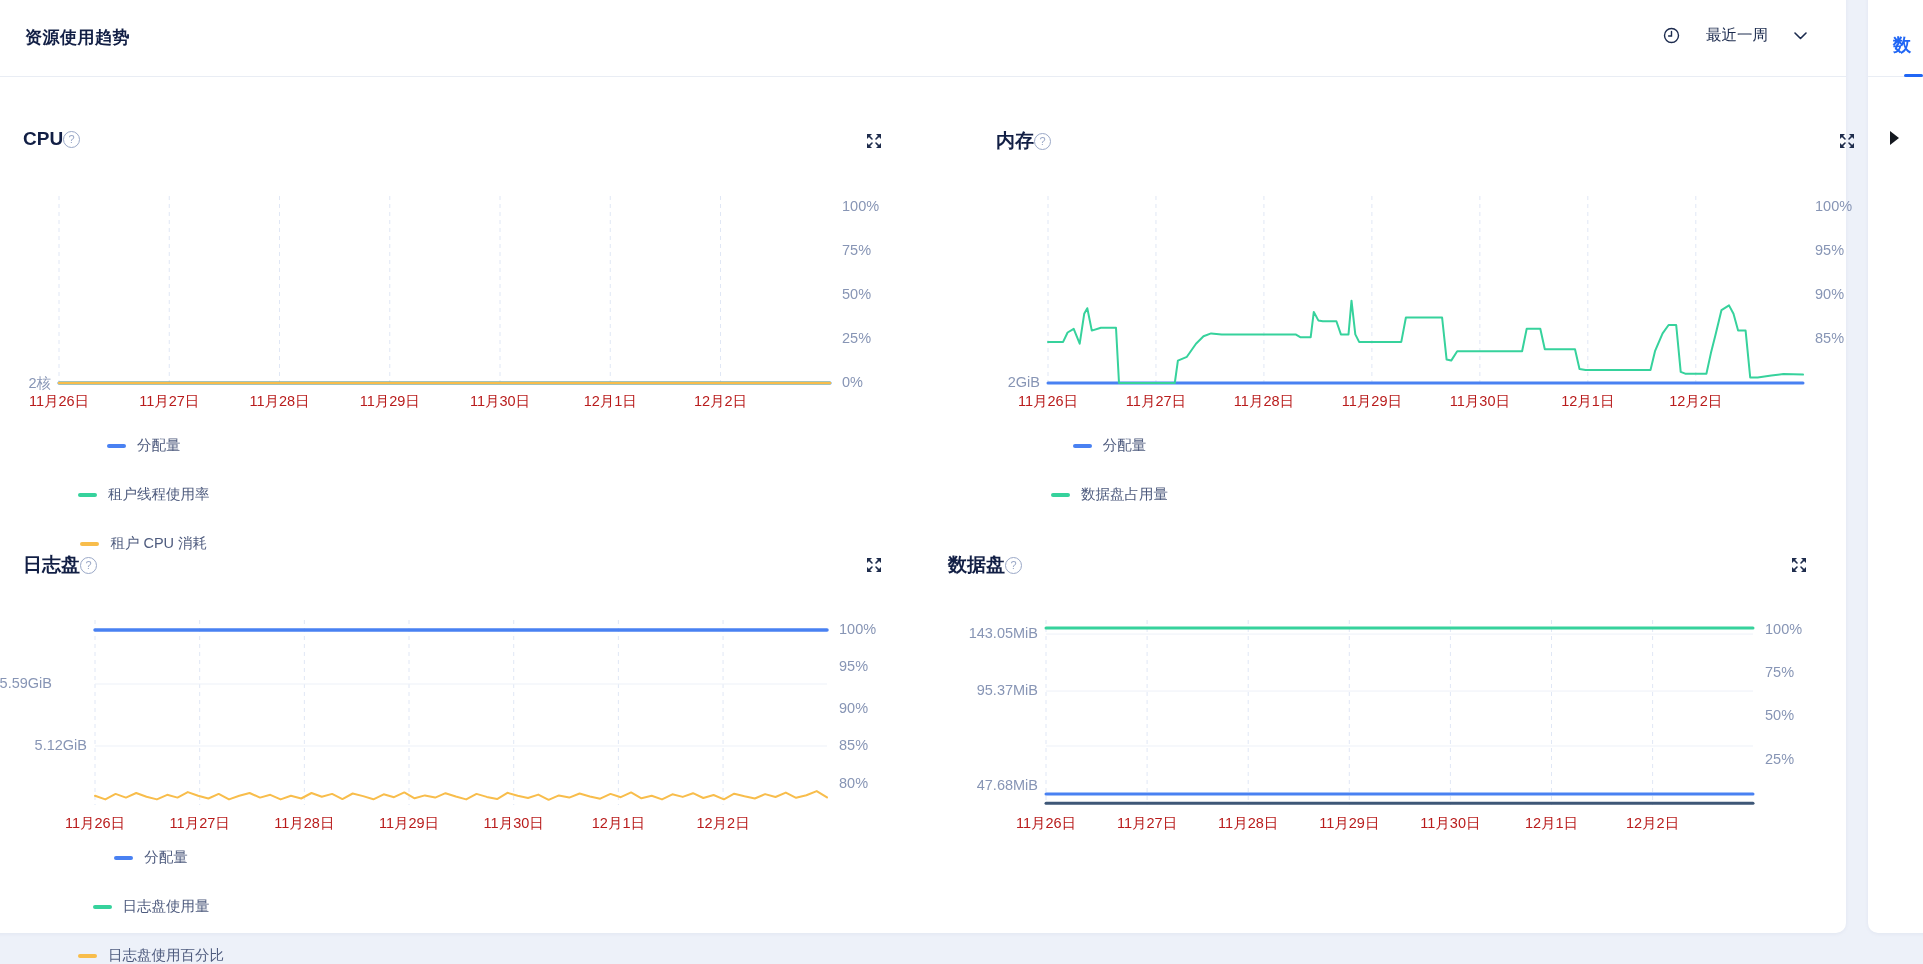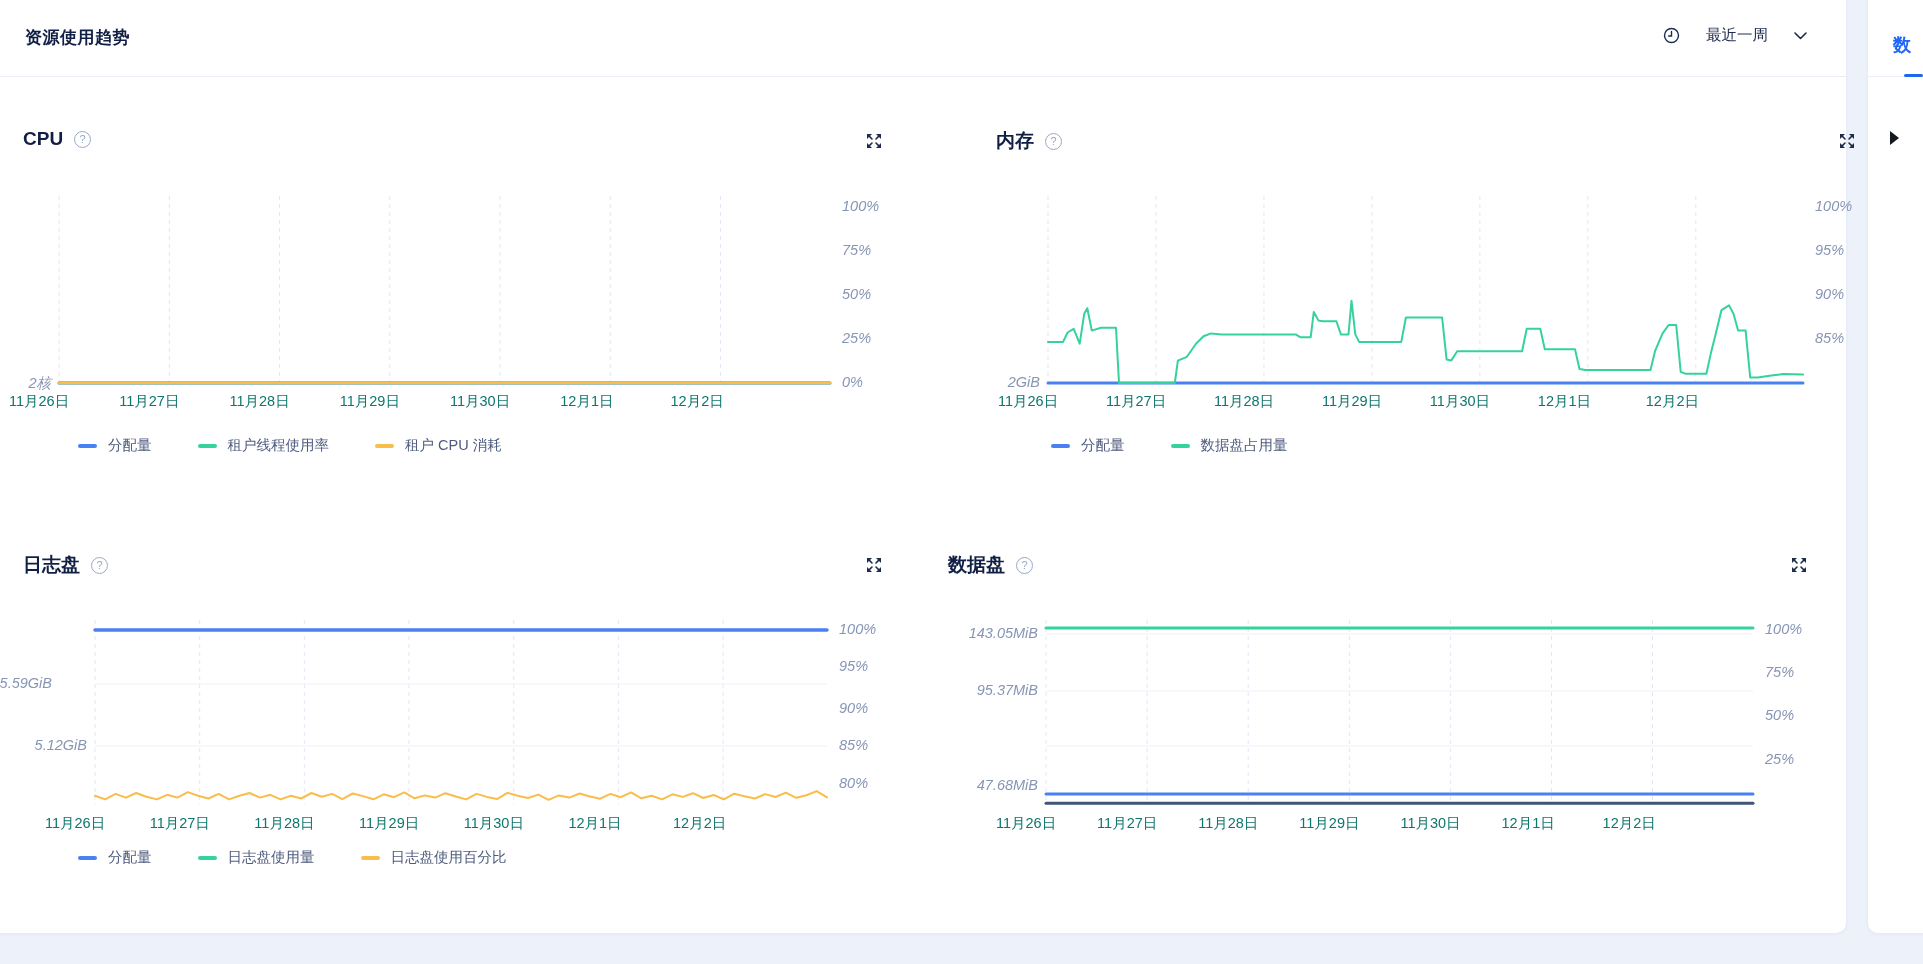--- a/index.html
+++ b/index.html
@@ -16,30 +16,30 @@
   #main-divider{left:0;width:1846px;}
   #side-divider{left:1868px;width:55px;}
   .page-title{position:absolute;left:25px;top:26px;font-size:17px;font-weight:bold;color:#121f45;letter-spacing:.5px;}
   .time-range{position:absolute;right:116px;top:25px;display:flex;align-items:center;gap:26px;
     font-size:15.5px;color:#1c2b4e;cursor:pointer;}
   .chart-panel{position:absolute;width:880px;}
   #panel-cpu{left:23px;top:100px;height:400px;}
   #panel-mem{left:996px;top:100px;height:400px;}
   #panel-log{left:23px;top:540px;height:380px;}
   #panel-data{left:948px;top:540px;height:380px;}
-  .chart-head{position:absolute;left:0;display:flex;align-items:center;gap:11px;}
+  .chart-head{position:absolute;left:0;display:flex;align-items:center;gap:0;}
   .head-top{top:28px;} .head-bottom{top:12px;}
   .chart-title{font-size:19px;font-weight:600;color:#121f45;}
   .help-icon{width:17px;height:17px;border:1.2px solid #9aa8c7;border-radius:50%;
     color:#9aa8c7;font-size:11px;line-height:15px;text-align:center;box-sizing:border-box;cursor:pointer;}
   .expand-icon{position:absolute;right:20px;cursor:pointer;}
   .exp-top{top:32px;} .exp-bottom{top:16px;}
-  .axis-label{position:absolute;font-size:14.5px;color:#8795b5;white-space:nowrap;font-style:italic;}
-  .date-label{position:absolute;font-size:14.5px;color:#0f766e;width:100px;text-align:left;white-space:nowrap;}
-  .legend{position:absolute;left:55px;display:flex;align-items:center;gap:46px;}
+  .axis-label{position:absolute;font-size:14.5px;color:#8795b5;white-space:nowrap;}
+  .date-label{position:absolute;font-size:14.5px;color:#b91c1c;width:100px;text-align:center;white-space:nowrap;}
+  .legend{position:absolute;left:55px;display:flex;align-items:center;gap:30px;flex-direction:column;}
   .legend-item{display:flex;align-items:center;gap:11px;font-size:14.5px;color:#4e5b7e;cursor:pointer;}
   .legend-dash{width:19px;height:4px;border-radius:2px;}
   svg.plot{position:absolute;overflow:visible;}
   .side-tab{position:absolute;left:1893px;top:33px;font-size:18px;font-weight:bold;color:#2066f5;cursor:pointer;white-space:nowrap;}
   .side-tab-underline{position:absolute;left:1904px;top:74px;width:19px;height:3px;background:#2066f5;border-radius:2px;}
   .side-arrow{position:absolute;left:1890px;top:131px;width:0;height:0;cursor:pointer;
     border-left:9px solid #14181f;border-top:7px solid transparent;border-bottom:7px solid transparent;}
 </style>
 </head>
 <body>

